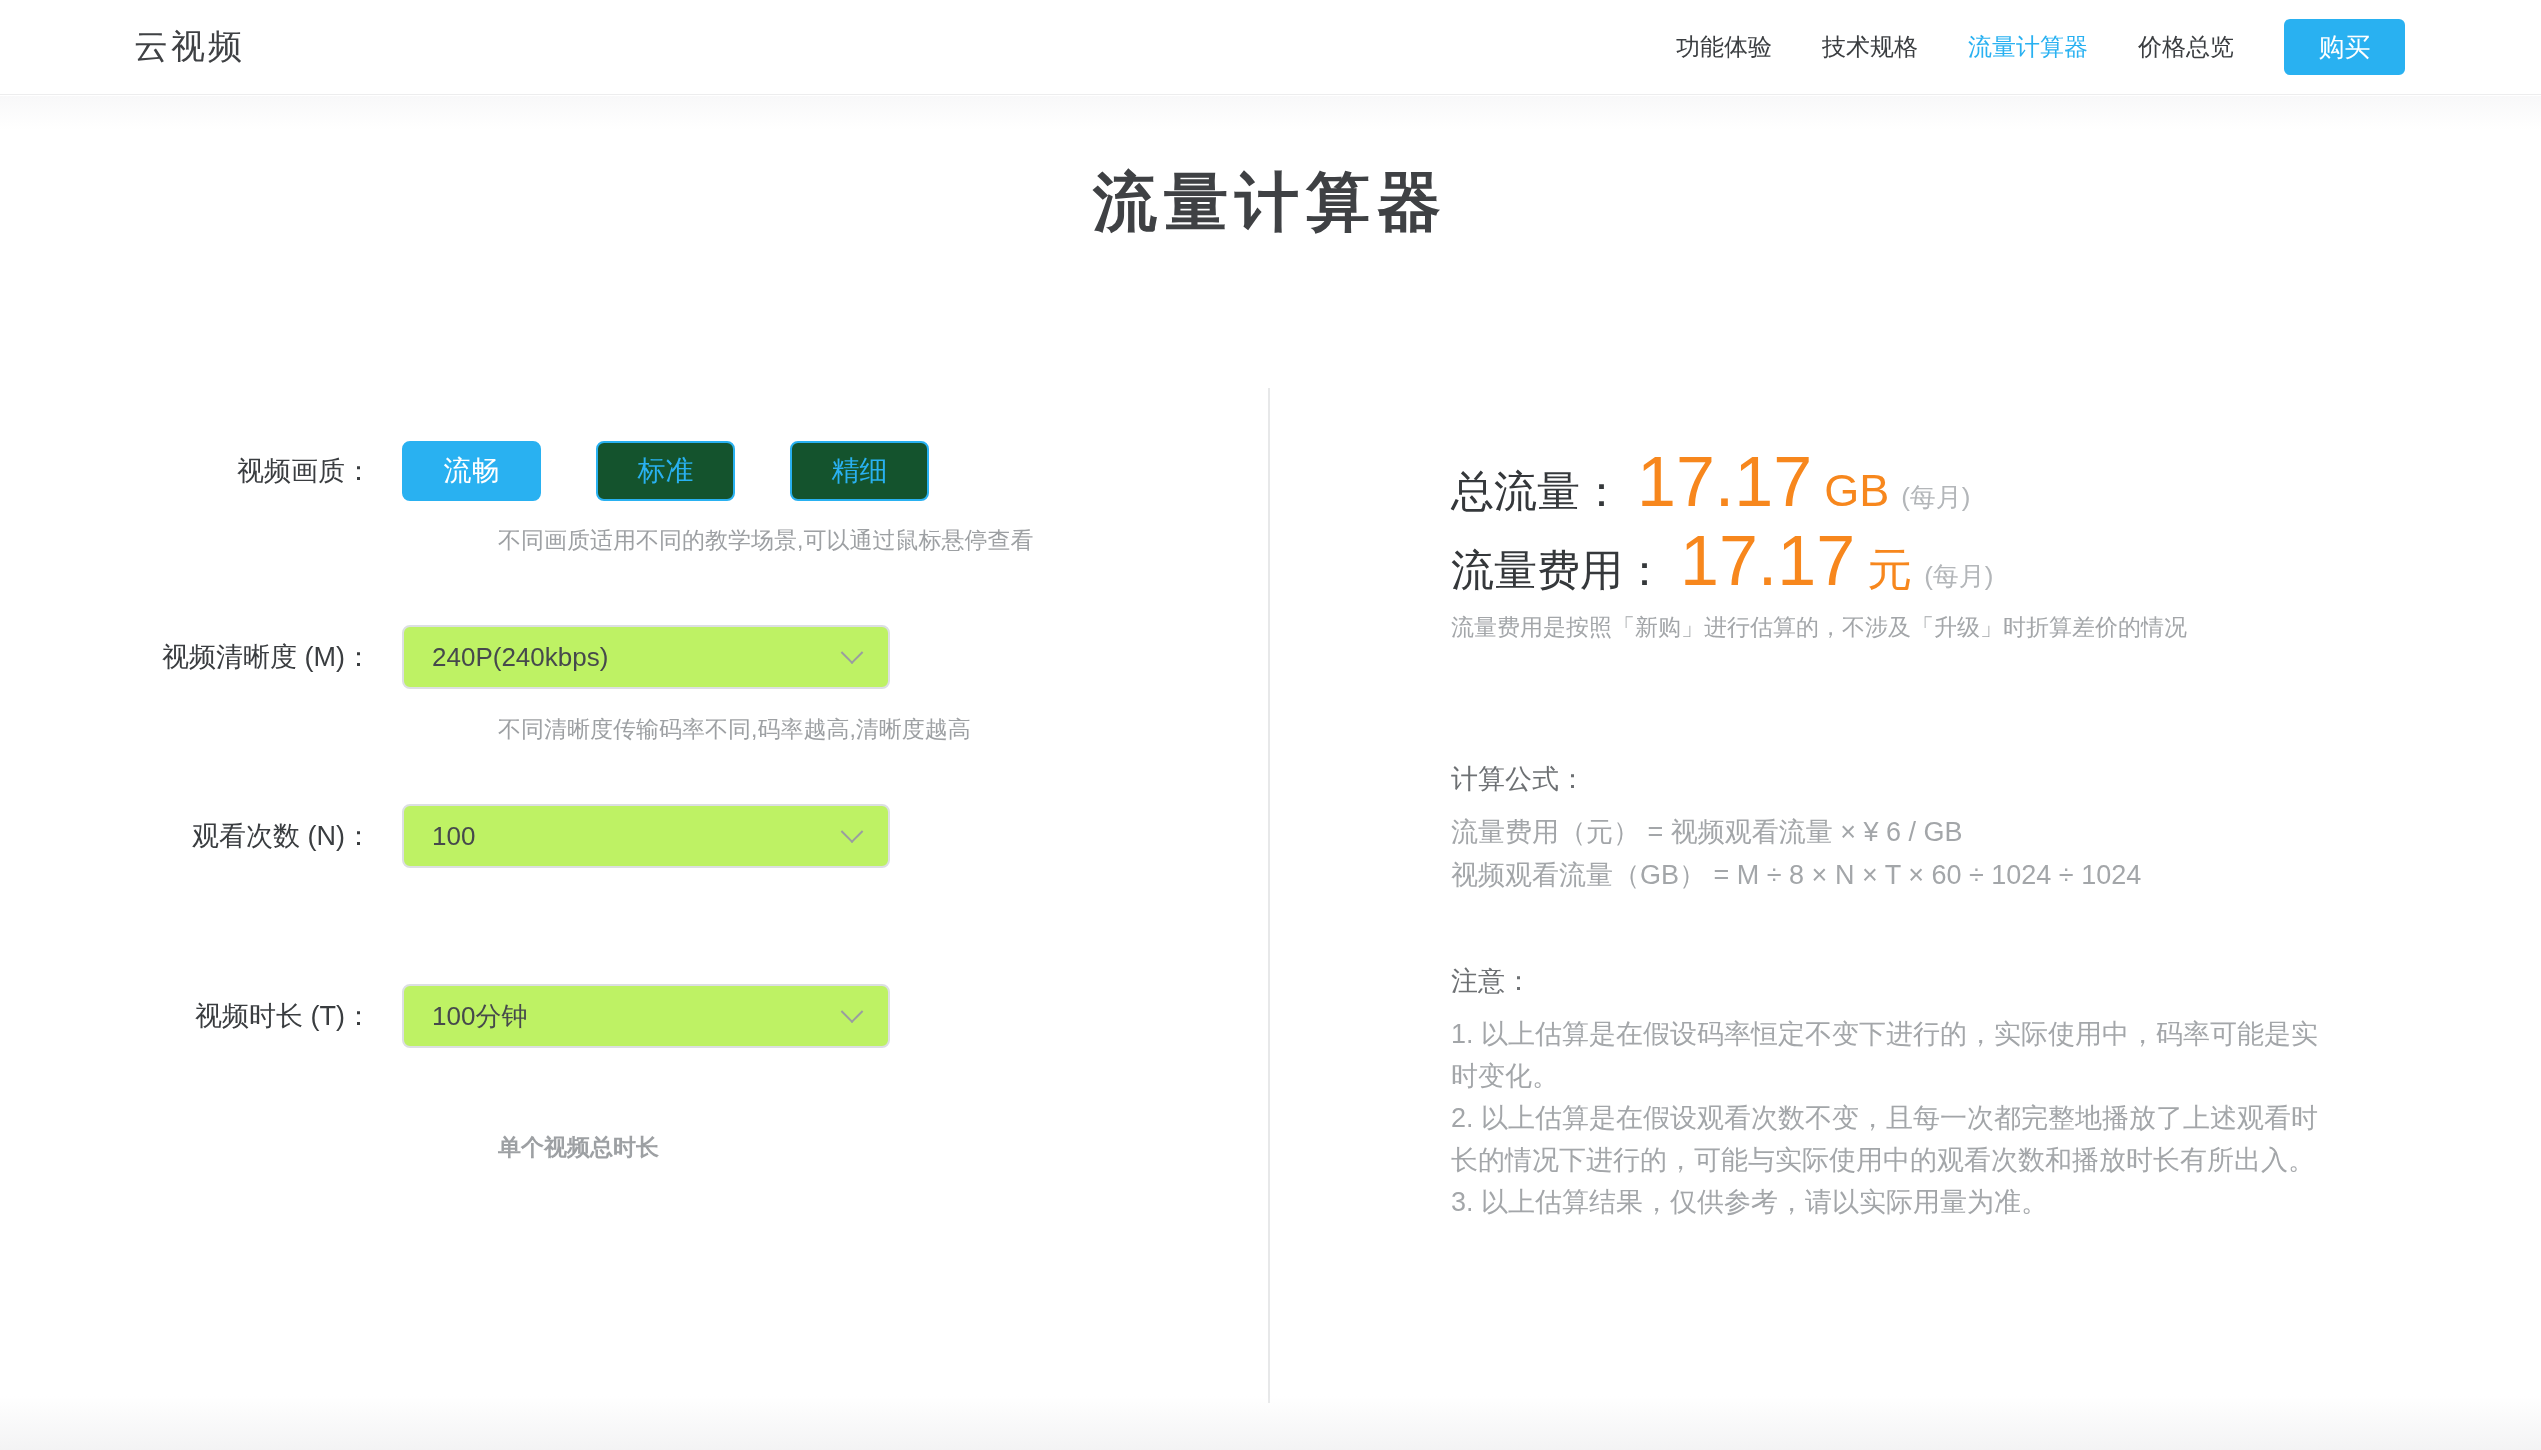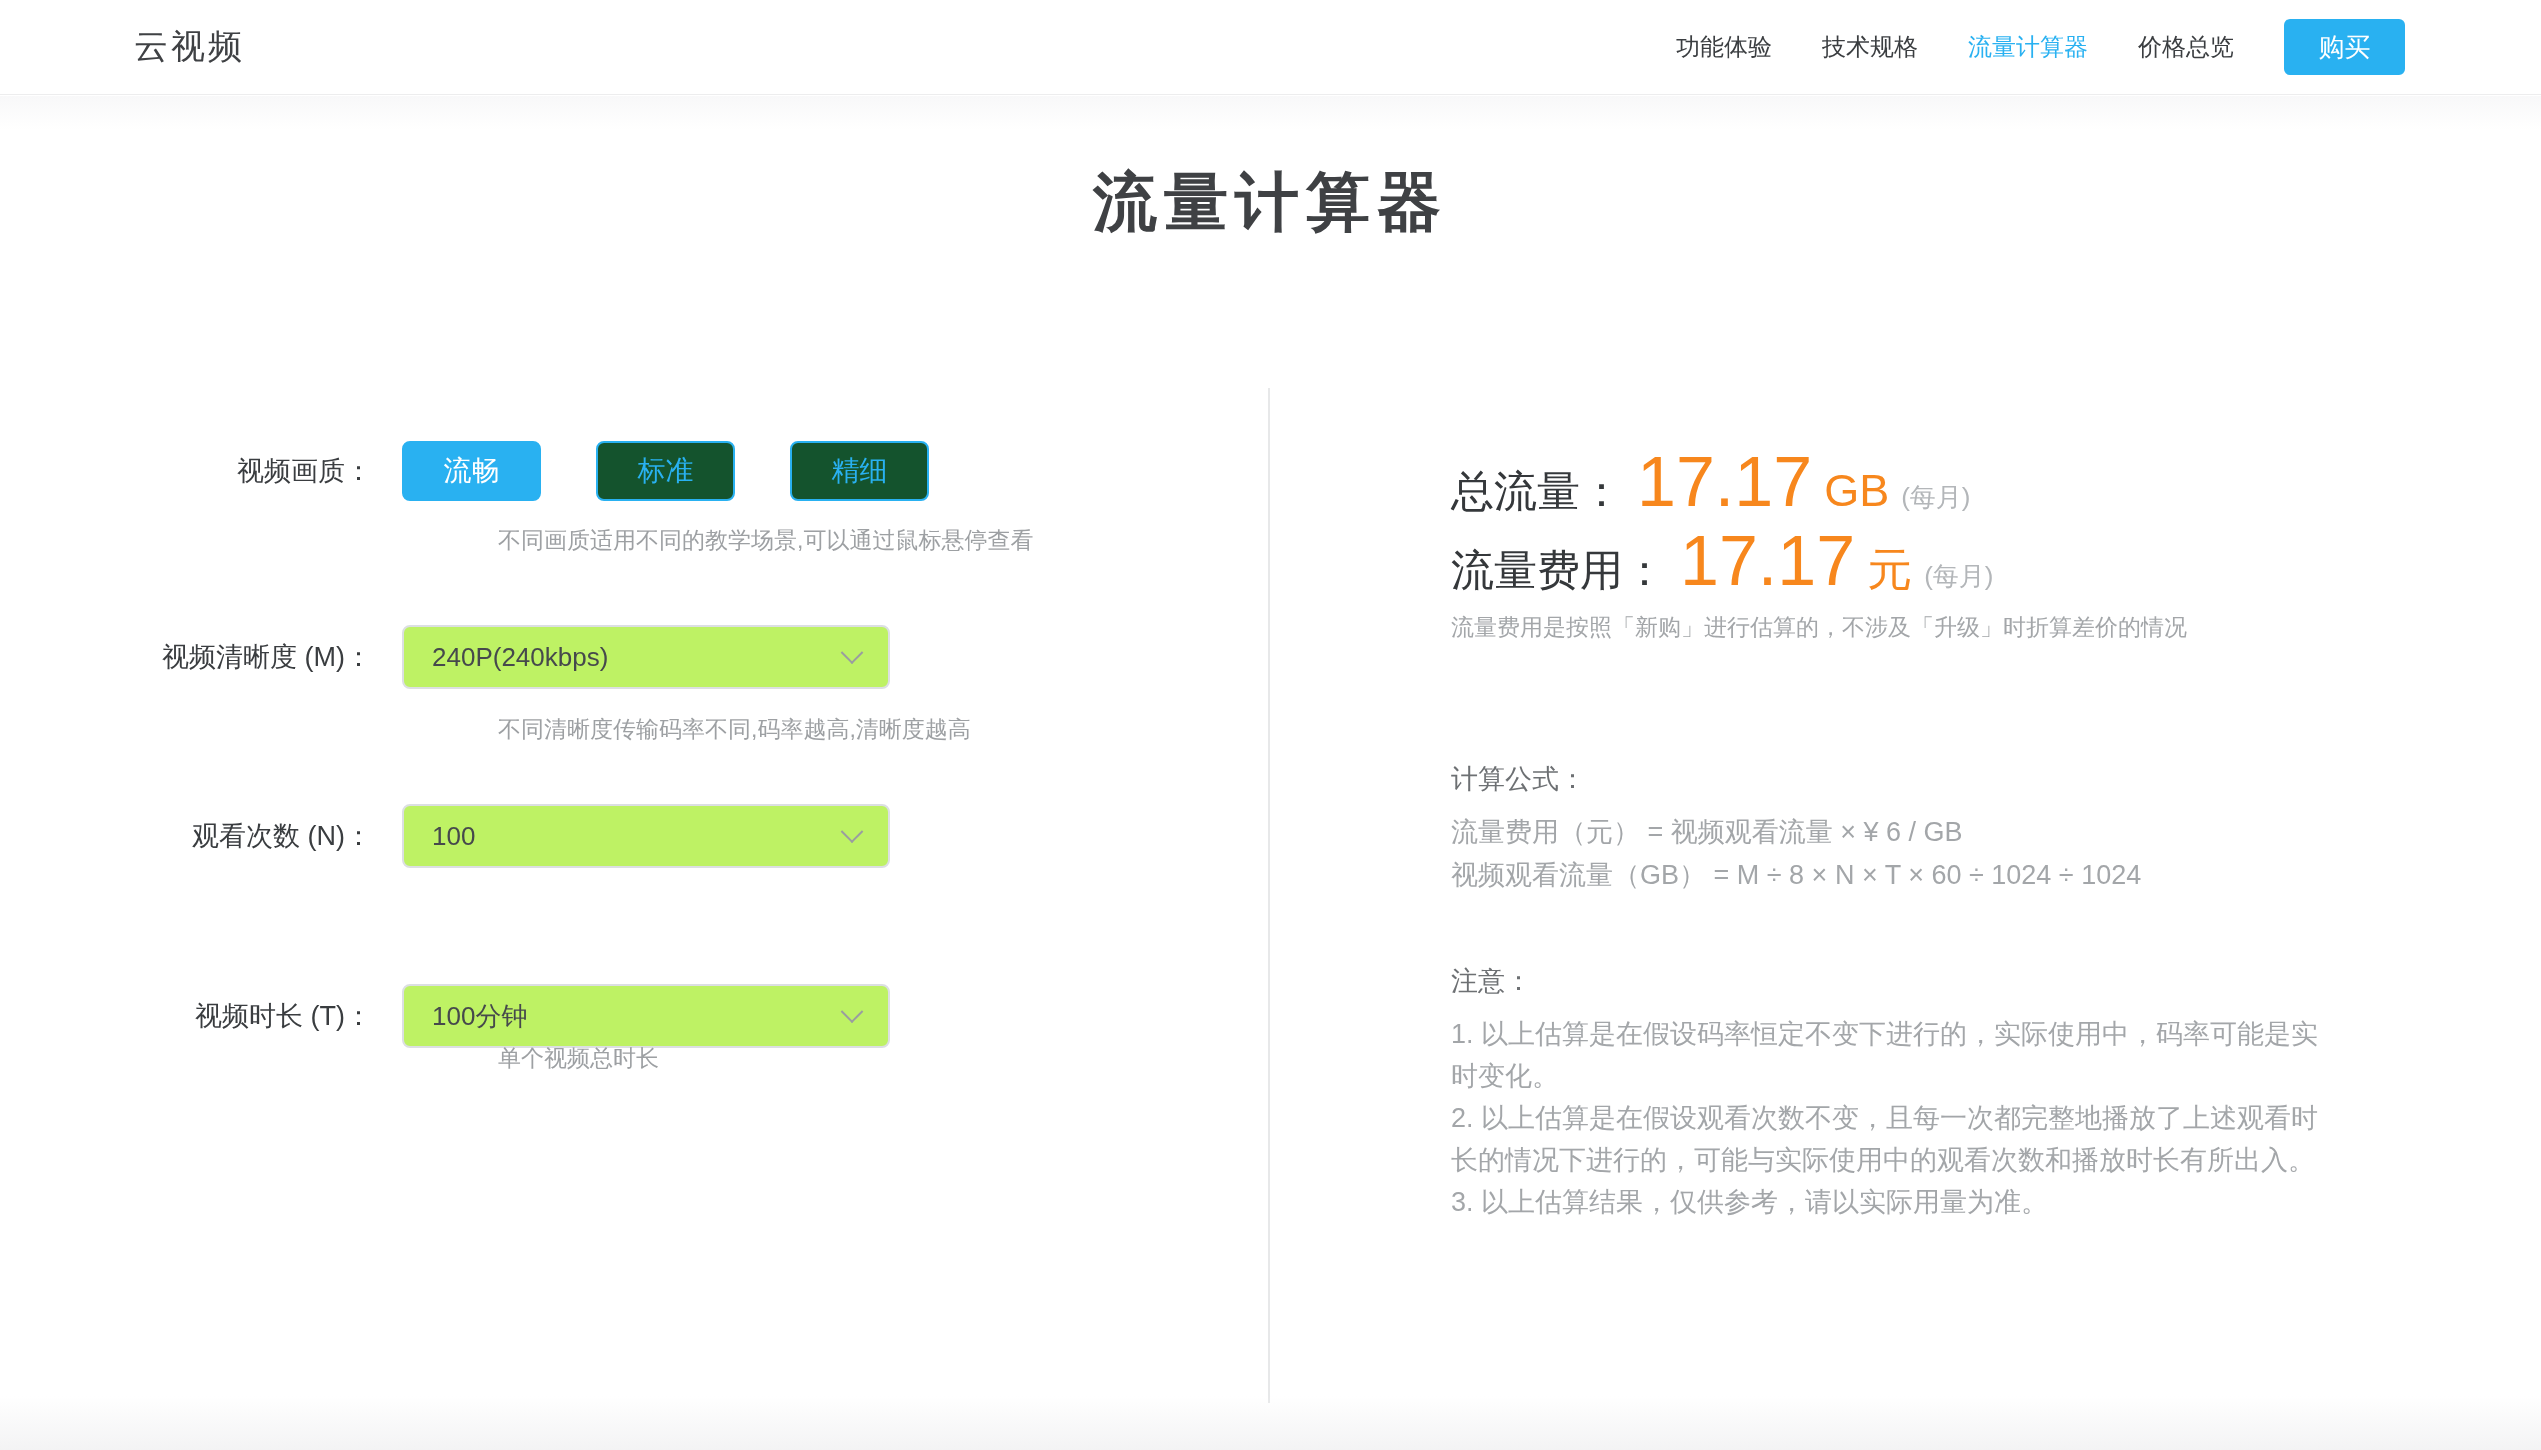--- a/index.html
+++ b/index.html
@@ -35,21 +35,21 @@
   .controls{margin-left:0;display:flex;align-items:center;}
 
   .quality-row{top:441px;}
   .quality-row .controls{gap:55px;}
   .q-btn{width:139px;height:60px;border-radius:8px;font-size:28px;display:flex;align-items:center;justify-content:center;cursor:pointer;background:#14532d;border:2px solid var(--blue);color:var(--blue);font-family:inherit;}
   .q-btn.selected{background:var(--blue);border-color:var(--blue);color:#fff;}
 
   .hint{position:absolute;left:498px;font-size:23px;color:var(--gray);white-space:nowrap;}
   .hint-quality{top:525px;}
   .hint-definition{top:714px;}
-  .hint-duration{top:1043px;}
+  .hint-duration{top:1132px;font-weight:bold;}
 
   .definition-row{top:625px;align-items:center;}
   .views-row{top:804px;}
   .duration-row{top:984px;}
 
   .select{width:488px;height:64px;border:2px solid var(--border);border-radius:8px;background:#bef264;display:flex;align-items:center;padding:0 28px;font-size:26px;color:#46494c;cursor:pointer;}
   .select .chevron{margin-left:auto;width:16px;height:16px;border-right:2px solid #9a9da0;border-bottom:2px solid #9a9da0;transform:rotate(45deg) translate(-3px,-3px);}
 
   
   .result-line{position:absolute;left:1451px;display:flex;align-items:baseline;white-space:nowrap;}

